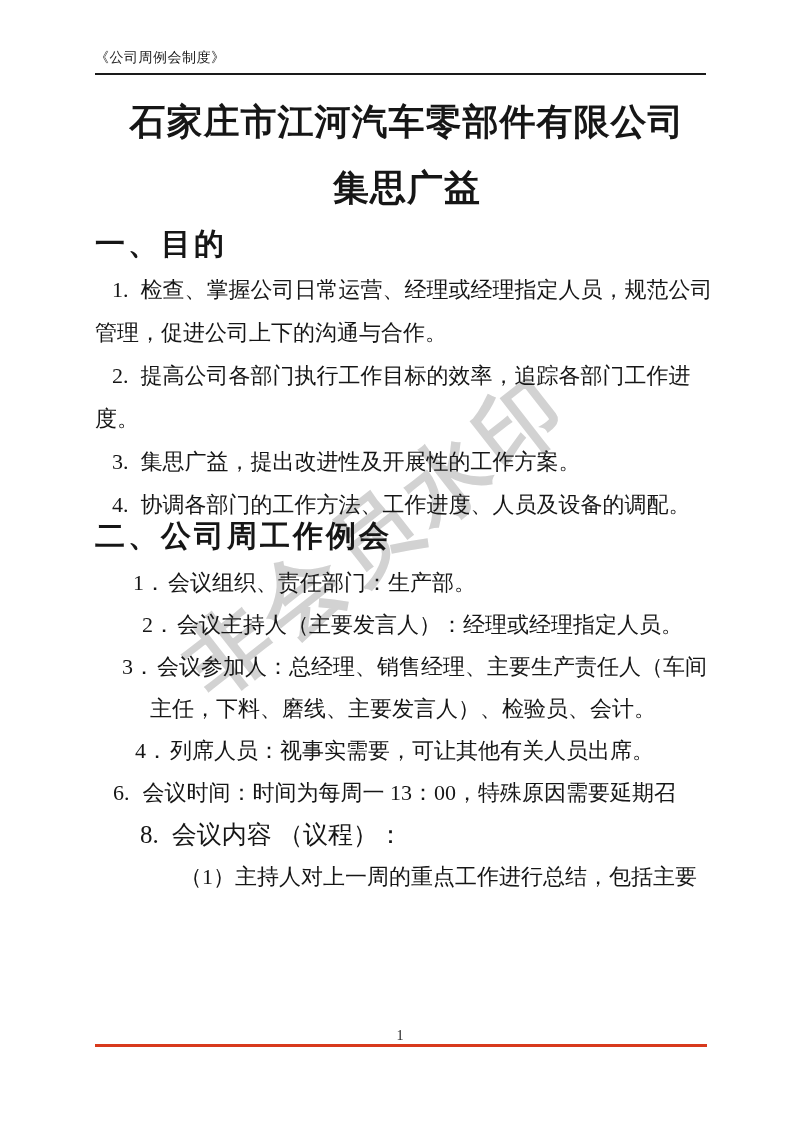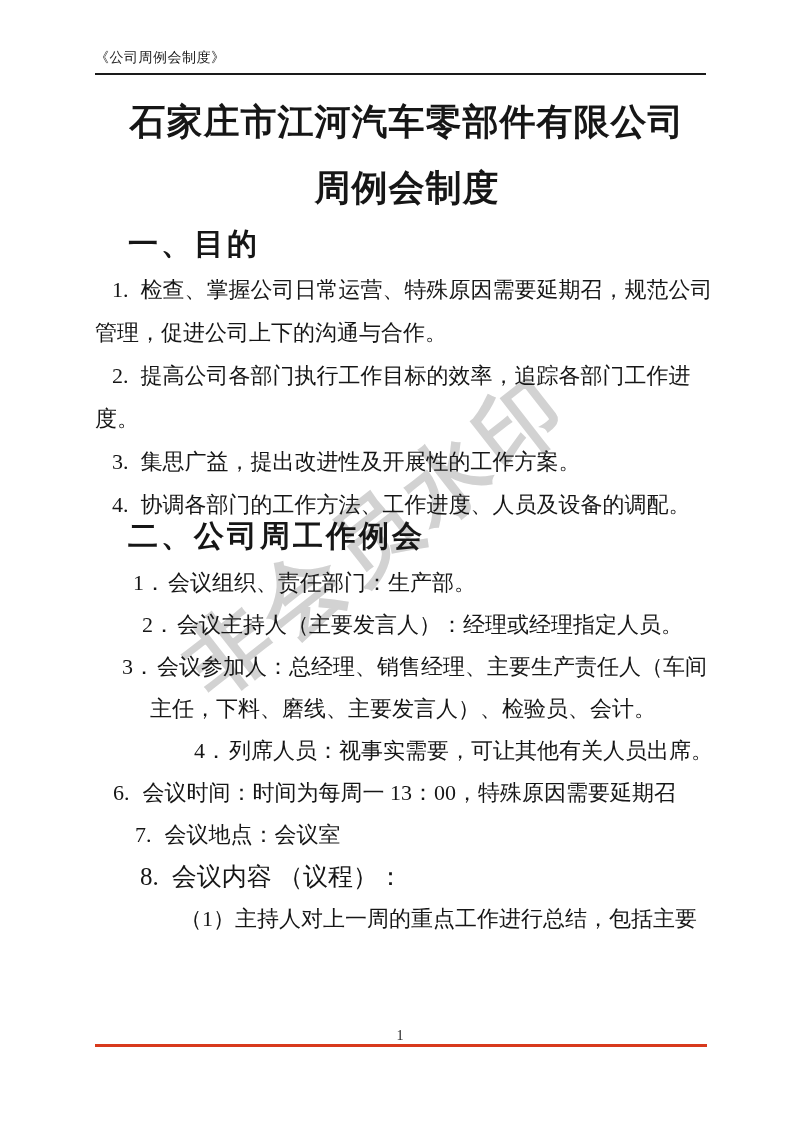--- a/index.html
+++ b/index.html
@@ -28,41 +28,41 @@
   
   .doc-title {
     position:absolute; left:14px; right:0; text-align:center;
     font-size:36px; font-weight:bold; letter-spacing:1px; z-index:1;
   }
   .t1 { top:98px; }
   .t2 { top:164px; }
   
   .sec-heading {
     position:absolute; left:95px; font-size:30px; font-weight:bold;
-    font-family:"Liberation Sans", sans-serif; letter-spacing:3px; z-index:1;margin-left:33px;
+    font-family:"Liberation Sans", sans-serif; letter-spacing:3px; z-index:1;
   }
   .h-sec1 { top:224px; }
   .h-sec2 { top:516px; }
   
   .sec {
     position:absolute; left:95px; width:618px; font-size:22px; z-index:1;
   }
   .sec1 { top:268px; }
   .sec2 { top:562px; }
   .sec1 .line { height:43px; line-height:43px; white-space:nowrap; }
   .sec2 .line { height:42px; line-height:42px; white-space:nowrap; }
   .ind-first { padding-left:17px; }
   .num  { margin-right:12px; }
   .numf { margin-right:2px; }
   .numh { margin-right:13px; }
   .s2-i1 { padding-left:38px; }
   .s2-i2 { padding-left:47px; }
   .s2-i3 { padding-left:27px; }
   .s2-i3c{ padding-left:55px; }
-  .s2-i4 { padding-left:40px;text-align:right; }
+  .s2-i4 { padding-left:40px; }
   .s2-i5 { padding-left:25px; }
   .s2-i6 { padding-left:18px; }
   .s2-i6c{ padding-left:53px; }
   .s2-i7 { padding-left:40px; }
   .s2-i8 { padding-left:45px; font-size:25px; }
   .s2-sub{ padding-left:85px; }
   
   .footer-num {
     position:absolute; left:0; right:0; top:1028px; text-align:center;
     font-size:14px; color:#222; z-index:2;
@@ -78,43 +78,42 @@
 <div class="page">
 
   <div class="pg-header">
     <span>《公司周例会制度》</span>
   </div>
   <div class="header-rule" style="background: rgb(26, 26, 26);"></div>
 
   <div class="watermark" style="color: rgb(210, 210, 210);">非会员水印</div>
 
   <div class="doc-title t1">石家庄市江河汽车零部件有限公司</div>
-  <div class="doc-title t2">周例会制度</div>
+  <div class="doc-title t2">集思广益</div>
 
   <div class="sec-heading h-sec1">一、目的</div>
 
   <div class="sec sec1">
-    <div class="line ind-first"><span class="num">1.</span><span>检查、掌握公司日常运营、特殊原因需要延期召，规范公司</span></div>
+    <div class="line ind-first"><span class="num">1.</span><span>检查、掌握公司日常运营、经理或经理指定人员，规范公司</span></div>
     <div class="line">管理，促进公司上下的沟通与合作。</div>
     <div class="line ind-first"><span class="num">2.</span><span>提高公司各部门执行工作目标的效率，追踪各部门工作进</span></div>
     <div class="line">度。</div>
     <div class="line ind-first"><span class="num">3.</span><span>集思广益，提出改进性及开展性的工作方案。</span></div>
     <div class="line ind-first"><span class="num">4.</span><span>协调各部门的工作方法、工作进度、人员及设备的调配。</span></div>
   </div>
 
   <div class="sec-heading h-sec2">二、公司周工作例会</div>
 
   <div class="sec sec2">
     <div class="line s2-i1"><span class="numf">1．</span><span>会议组织、责任部门：生产部。</span></div>
     <div class="line s2-i2"><span class="numf">2．</span><span>会议主持人（主要发言人）：经理或经理指定人员。</span></div>
     <div class="line s2-i3"><span class="numf">3．</span><span>会议参加人：总经理、销售经理、主要生产责任人（车间</span></div>
     <div class="line s2-i3c">主任，下料、磨线、主要发言人）、检验员、会计。</div>
     <div class="line s2-i4"><span class="numf">4．</span><span>列席人员：视事实需要，可让其他有关人员出席。</span></div>
     <div class="line s2-i6"><span class="numh">6.</span><span>会议时间：时间为每周一 13：00，特殊原因需要延期召</span></div>
-    <div class="line s2-i7"><span class="numh">7.</span><span>会议地点：会议室</span></div>
     <div class="line s2-i8"><span class="numh">8.</span><span>会议内容 （议程）：</span></div>
     <div class="line s2-sub"><span>（1）</span><span>主持人对上一周的重点工作进行总结，包括主要</span></div>
   </div>
 
   <div class="footer-num">1</div>
   <div class="footer-rule" style="background: rgb(216, 57, 28);"></div>
 
 </div>
 
 </body></html>

